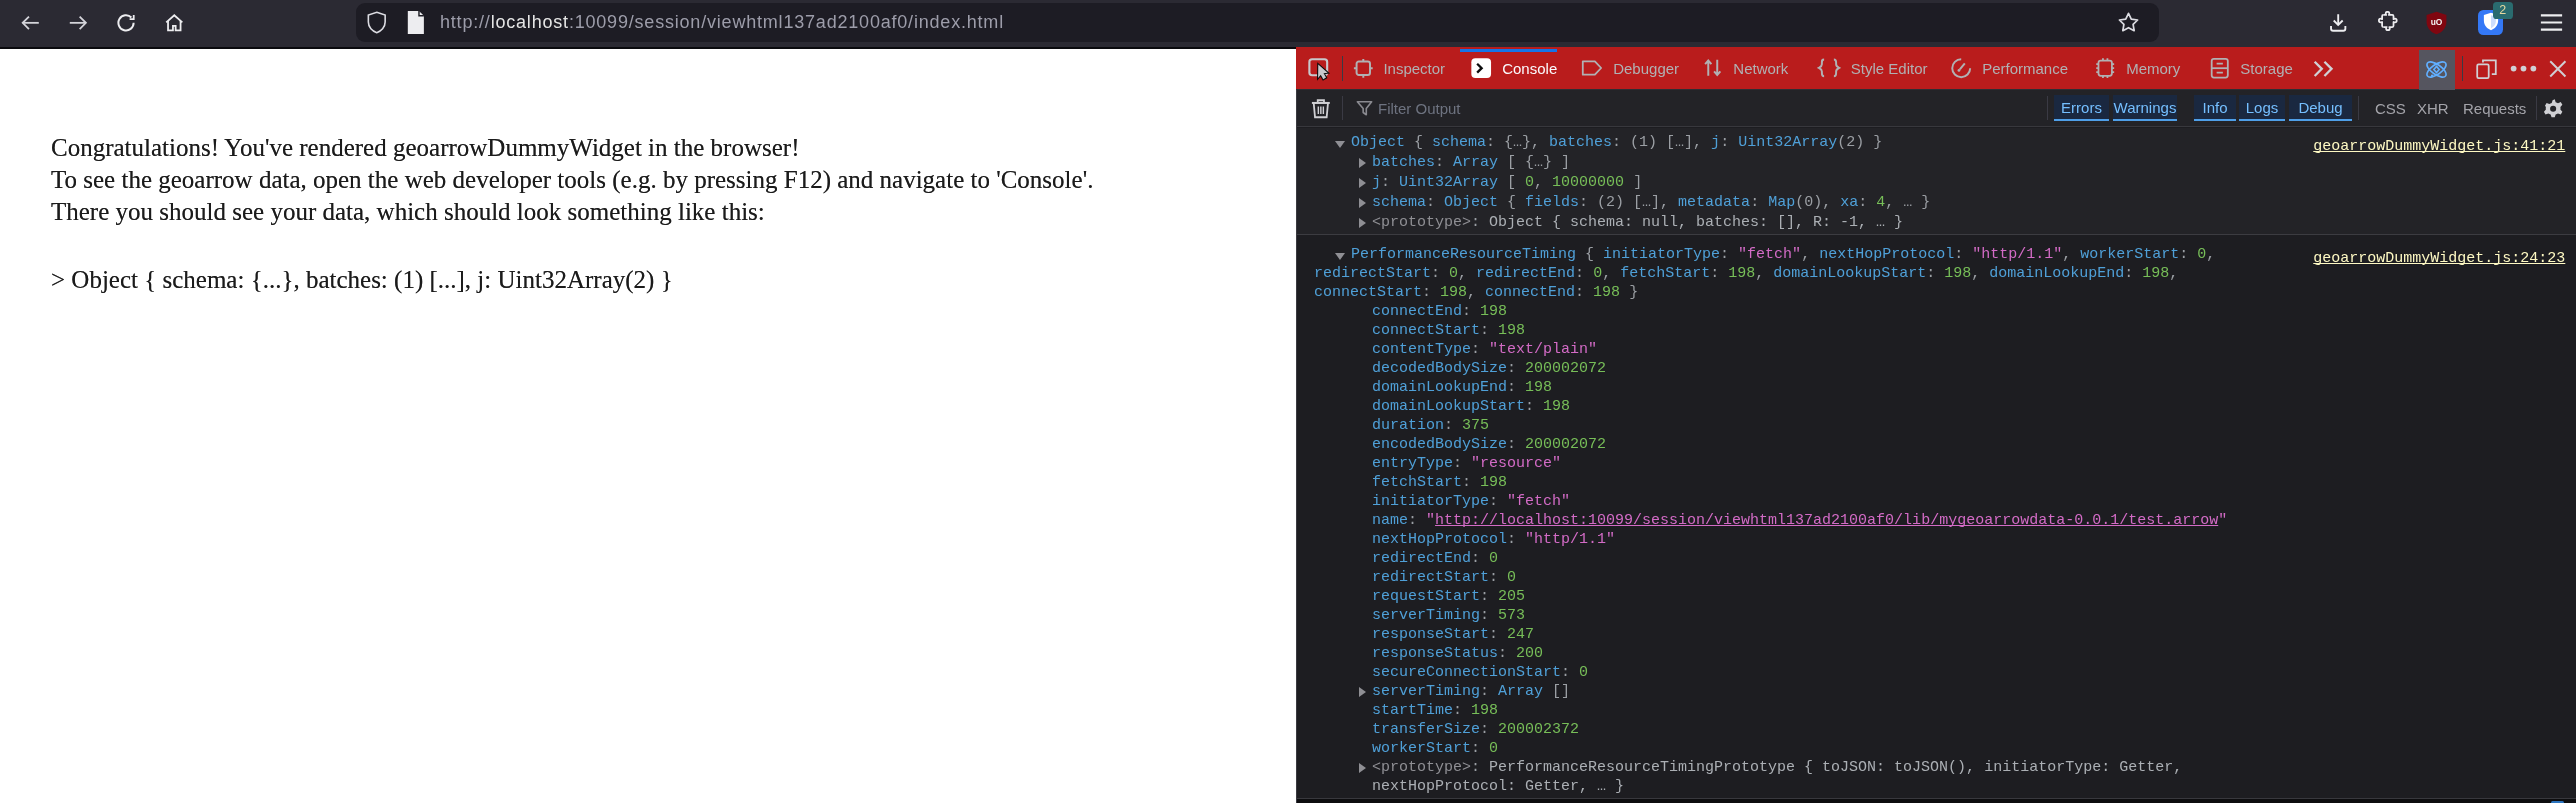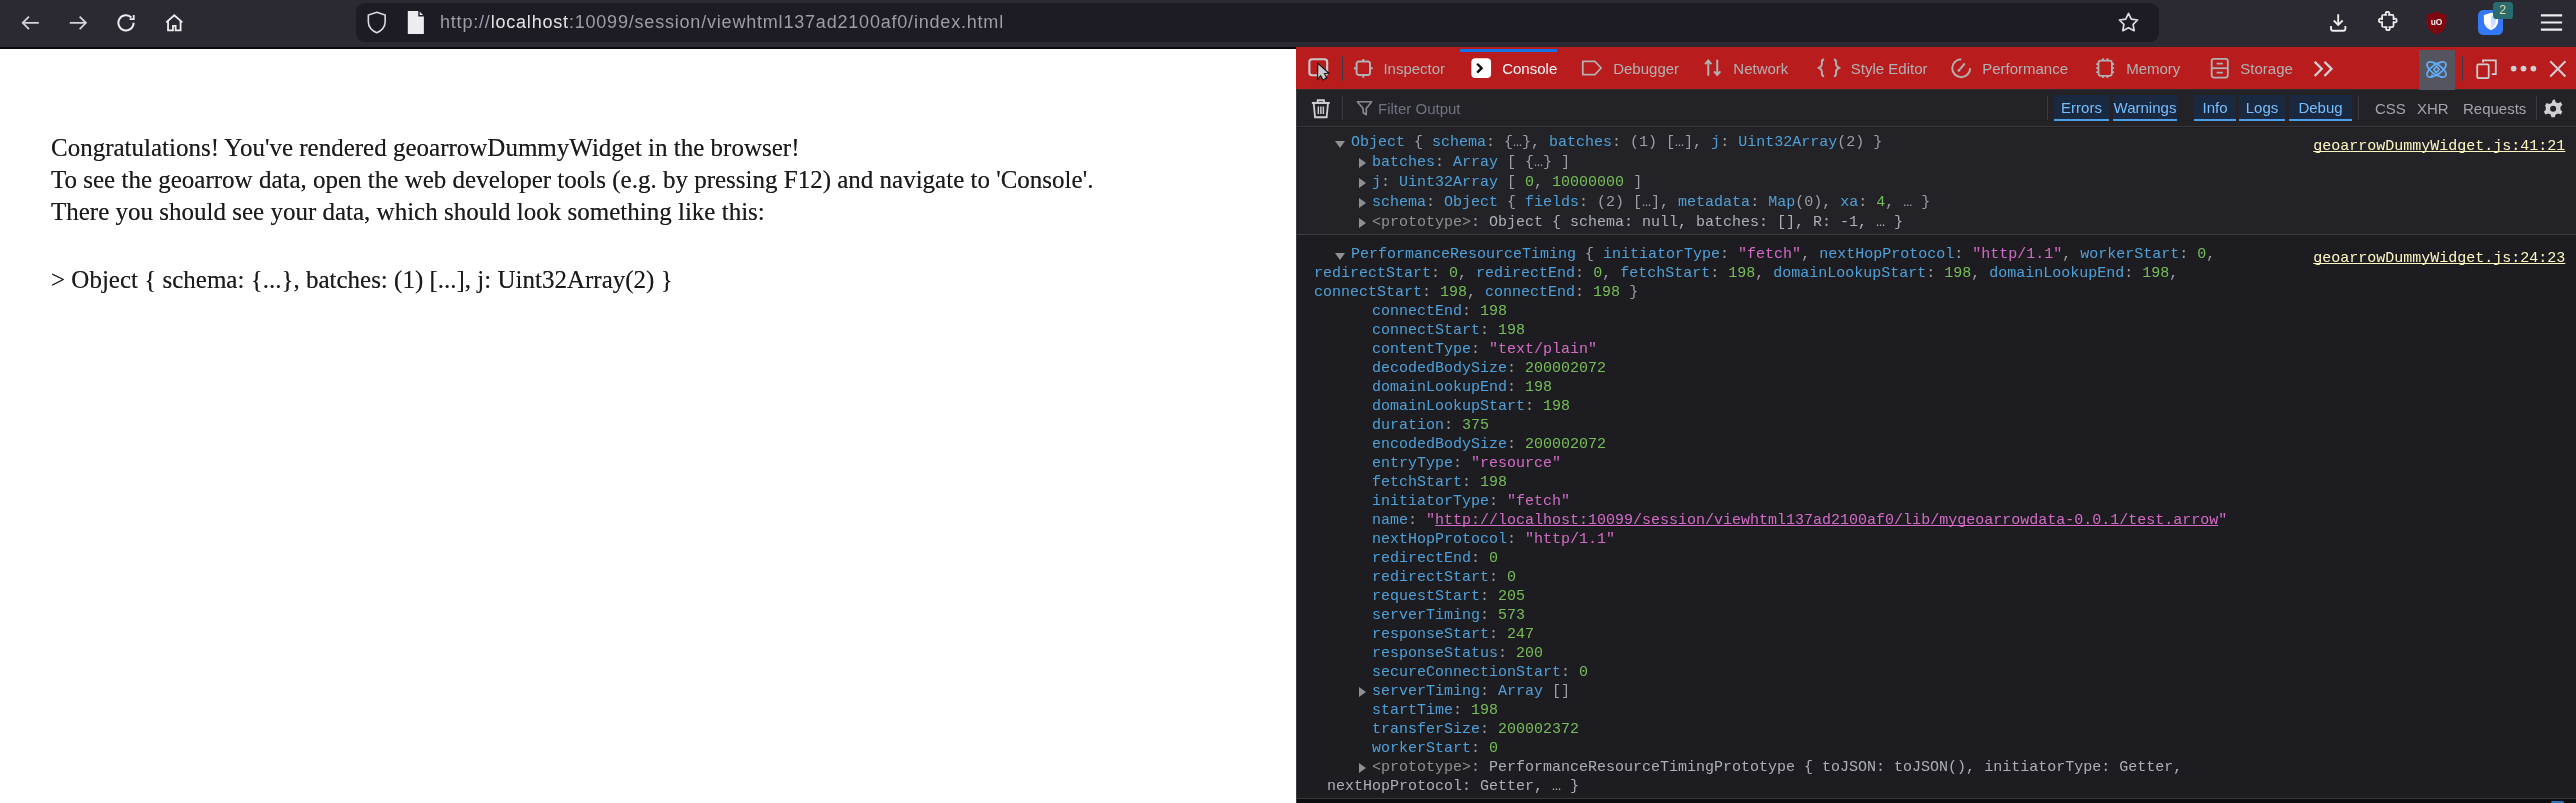--- a/index.html
+++ b/index.html
@@ -37,21 +37,21 @@
 
 #console { position:absolute; left:0; top:81px; width:1280px; height:670px; background:#1d1d21; font-family:"Liberation Mono",monospace; font-size:15px; }
 .row { white-space:pre; }
 #block1 { position:absolute; left:0; top:0; width:1280px; height:107px; background:#232327; border-bottom:0.9px solid #3c3c41; padding-top:5.4px; }
 #block1 .row { line-height:20px; }
 #block2 { position:absolute; left:0; top:107px; width:1280px; padding-top:10.4px; }
 #block2 .row { line-height:19px; }
 .row { position:relative; padding-left:55px; }
 .ind0w { padding-left:18px; }
 .ind1 { padding-left:76px; }
-.ind1w { padding-left:31px; }
+.ind1w { padding-left:76px; }
 .tri-d { position:absolute; left:39px; top:7.2px; width:0; height:0; border-left:5.8px solid transparent; border-right:5.8px solid transparent; border-top:7.2px solid #8f8f94; }
 .tri-r { position:absolute; left:63px; top:4.5px; width:0; height:0; border-top:5.4px solid transparent; border-bottom:5.4px solid transparent; border-left:7.2px solid #8f8f94; }
 .b { color:#4fa0d8; }   
 .g { color:#9b9fa4; }   
 .n { color:#77be58; }   
 .s { color:#d36bc6; }   
 .dim { color:#8f8f94; } 
 .pg { color:#abafb4; }  
 .lnk { position:absolute; right:10.7px; top:4px; color:#fef9c3; text-decoration:underline; text-decoration-skip-ink:none; }
 .plnk { text-decoration:underline; text-decoration-skip-ink:none; }

